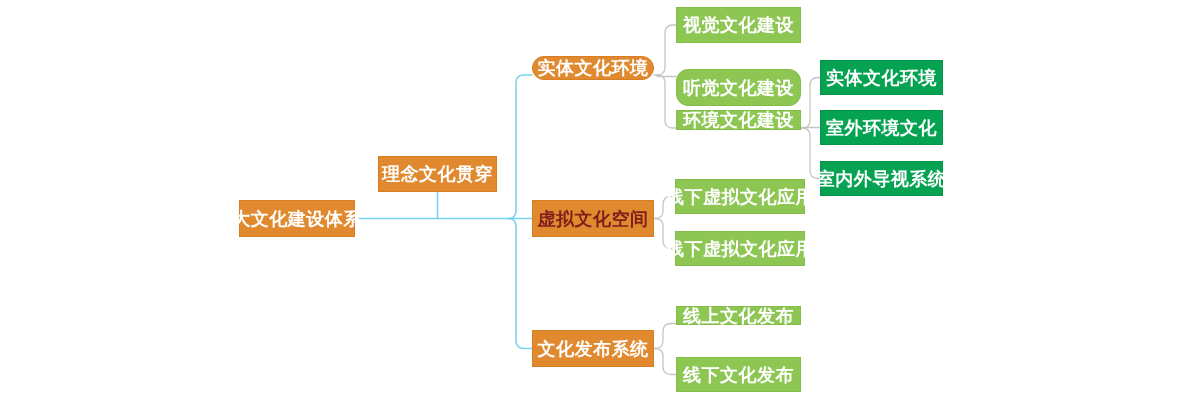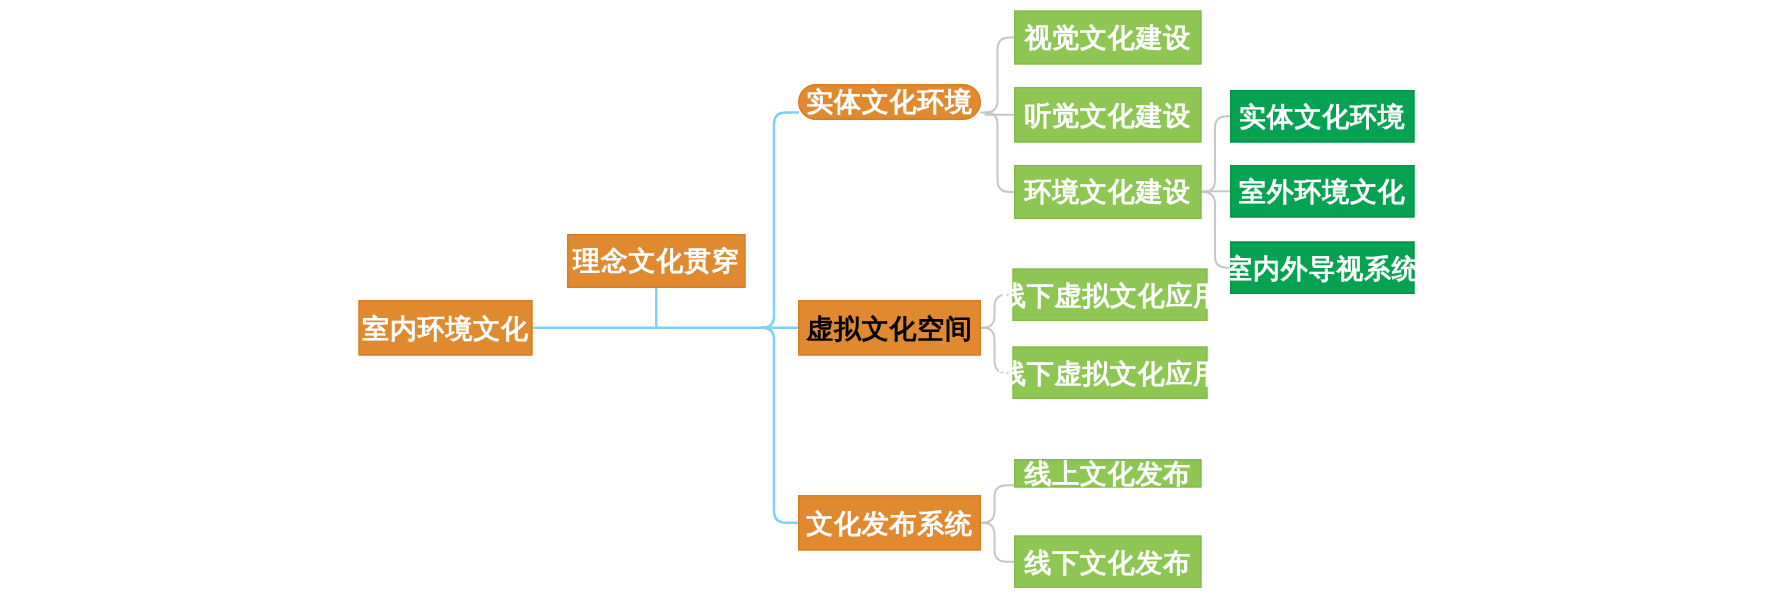--- a/index.html
+++ b/index.html
@@ -53,28 +53,28 @@
       <path d="M 654 348.5 L 655 348.5" stroke="#C6C6C6" stroke-width="1.3" fill="none" stroke-linecap="round"></path>
       <path d="M 655 348.5 Q 663 348.5 663 340.5 L 663 331.5 Q 663 323.5 671 323.5 L 676 323.5" stroke="#C6C6C6" stroke-width="1.3" fill="none" stroke-linecap="round"></path>
       <path d="M 655 348.5 Q 663 348.5 663 356.5 L 663 366.5 Q 663 374.5 671 374.5 L 676 374.5" stroke="#C6C6C6" stroke-width="1.3" fill="none" stroke-linecap="round"></path>
       <path d="M 801 128 L 802 128" stroke="#C6C6C6" stroke-width="1.3" fill="none" stroke-linecap="round"></path>
       <path d="M 802 128 Q 810 128 810 120 L 810 85.5 Q 810 77.5 818 77.5 L 820 77.5" stroke="#C6C6C6" stroke-width="1.3" fill="none" stroke-linecap="round"></path>
       <path d="M 802 127.5 L 820 127.5" stroke="#C6C6C6" stroke-width="1.3" fill="none" stroke-linecap="round"></path>
       <path d="M 802 128 Q 810 128 810 136 L 810 170.5 Q 810 178.5 818 178.5 L 820 178.5" stroke="#C6C6C6" stroke-width="1.3" fill="none" stroke-linecap="round"></path>
       <path d="M 437.5 192 L 437.5 218.5" stroke="#7CD2F1" stroke-width="1.6" fill="none" stroke-linecap="round"></path>
     </svg>
   <div>
-      <div class="node" style="left: 239px; top: 200px; width: 116px; height: 37px; background: rgb(225, 137, 46); border-color: rgb(215, 126, 34); color: rgb(255, 255, 255);">室内环境文化</div>
+      <div class="node" style="left: 239px; top: 200px; width: 116px; height: 37px; background: rgb(225, 137, 46); border-color: rgb(215, 126, 34); color: rgb(255, 255, 255);">大文化建设体系</div>
       <div class="node" style="left: 378px; top: 156px; width: 119px; height: 36px; background: rgb(225, 137, 46); border-color: rgb(215, 126, 34); color: rgb(255, 255, 255);">理念文化贯穿</div>
       <div class="node" style="left: 532px; top: 56px; width: 122px; height: 24px; background: rgb(225, 137, 46); border-color: rgb(215, 126, 34); color: rgb(255, 255, 255); border-radius: 19px;">实体文化环境</div>
-      <div class="node" style="left: 532px; top: 200px; width: 122px; height: 37px; background: rgb(225, 137, 46); border-color: rgb(215, 126, 34); color: #000000;">虚拟文化空间</div>
+      <div class="node" style="left: 532px; top: 200px; width: 122px; height: 37px; background: rgb(225, 137, 46); border-color: rgb(215, 126, 34); color: #7f1d1d;">虚拟文化空间</div>
       <div class="node" style="left: 532px; top: 330px; width: 122px; height: 37px; background: rgb(225, 137, 46); border-color: rgb(215, 126, 34); color: rgb(255, 255, 255);">文化发布系统</div>
       <div class="node" style="left: 676px; top: 7px; width: 125px; height: 36px; background: rgb(141, 198, 83); border-color: rgb(131, 189, 72); color: rgb(255, 255, 255);">视觉文化建设</div>
-      <div class="node" style="left: 676px; top: 58px; width: 125px; height: 37px; background: rgb(141, 198, 83); border-color: rgb(131, 189, 72); color: rgb(255, 255, 255);">听觉文化建设</div>
-      <div class="node" style="left: 676px; top: 110px; width: 125px; height: 36px; background: rgb(141, 198, 83); border-color: rgb(131, 189, 72); color: rgb(255, 255, 255);">环境文化建设</div>
+      <div class="node" style="left: 676px; top: 69px; width: 125px; height: 37px; background: rgb(141, 198, 83); border-color: rgb(131, 189, 72); color: rgb(255, 255, 255); border-radius: 12px;">听觉文化建设</div>
+      <div class="node" style="left: 676px; top: 110px; width: 125px; height: 20px; background: rgb(141, 198, 83); border-color: rgb(131, 189, 72); color: rgb(255, 255, 255);">环境文化建设</div>
       <div class="node" style="left: 675px; top: 179px; width: 130px; height: 35px; background: rgb(141, 198, 83); border-color: rgb(131, 189, 72); color: rgb(255, 255, 255);">线下虚拟文化应用</div>
       <div class="node" style="left: 675px; top: 231px; width: 130px; height: 35px; background: rgb(141, 198, 83); border-color: rgb(131, 189, 72); color: rgb(255, 255, 255);">线下虚拟文化应用</div>
       <div class="node" style="left: 676px; top: 306px; width: 125px; height: 19px; background: rgb(141, 198, 83); border-color: rgb(131, 189, 72); color: rgb(255, 255, 255);">线上文化发布</div>
       <div class="node" style="left: 676px; top: 357px; width: 125px; height: 35px; background: rgb(141, 198, 83); border-color: rgb(131, 189, 72); color: rgb(255, 255, 255);">线下文化发布</div>
       <div class="node" style="left: 820px; top: 60px; width: 123px; height: 35px; background: rgb(4, 162, 81); border-color: rgb(4, 149, 74); color: rgb(255, 255, 255);">实体文化环境</div>
       <div class="node" style="left: 820px; top: 110px; width: 123px; height: 35px; background: rgb(4, 162, 81); border-color: rgb(4, 149, 74); color: rgb(255, 255, 255);">室外环境文化</div>
       <div class="node" style="left: 820px; top: 161px; width: 123px; height: 35px; background: rgb(4, 162, 81); border-color: rgb(4, 149, 74); color: rgb(255, 255, 255);">室内外导视系统</div>
     </div>
 </div>
 

